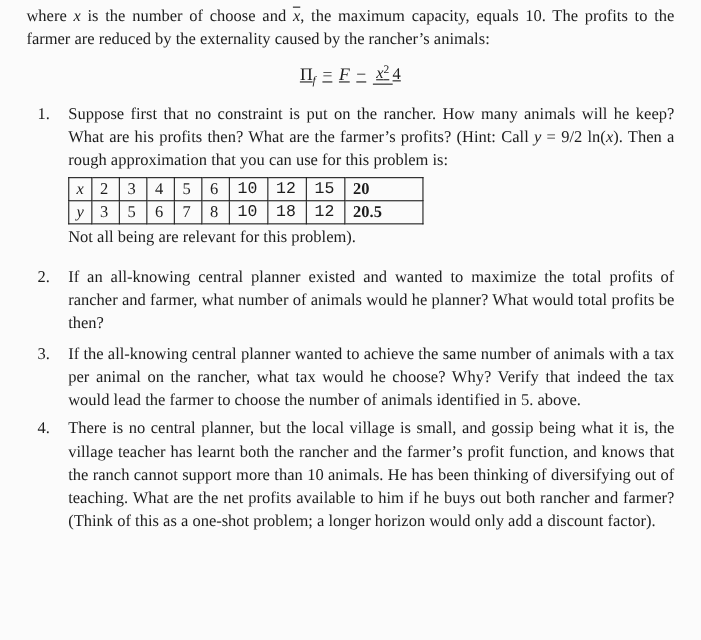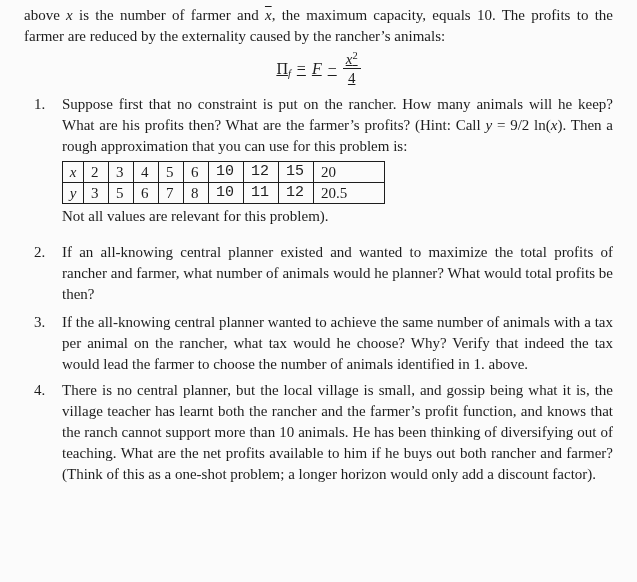--- a/index.html
+++ b/index.html
@@ -42,22 +42,21 @@
     margin: 2px 0 5px 0;
     display: flex;
     align-items: center;
     justify-content: center;
     font-size: 16px;
     text-decoration: underline;
   }
   .formula .op { margin: 0 6px; }
   .frac {
     display: inline-flex;
-    flex-direction: column;
-    align-items: center;
+    flex-direction: row;
     font-size: 15px;
     line-height: 16px;
   }
   .frac .num {
     display: block;
     border-bottom: 1.4px solid #1d1d1d;
     padding: 0 3px 1px 3px;
   }
   .frac .den { display: block; padding-top: 1px; }
   
@@ -90,29 +89,29 @@
     white-space: nowrap;
   }
   .ptable td.lbl {
     width: 10px;
     padding: 1px 5px;
     text-align: center;
     font-style: italic;
   }
   .ptable td.wS { width: 12px; }
   .ptable td.wM { width: 22px; font-family: Liberation Mono, monospace; }
-  .ptable td.wL { width: 58px; }
+  .ptable td.wL { width: 58px; font-weight: bold; }
   .after { margin-top: 2px; }
 </style>
 </head>
 <body>
 
 <div class="doc">
 
-  <p class="intro"><span>above </span><span class="mi">x</span><span> is the number of farmer and </span><span class="mi bar">x</span><span>, the maximum capacity, equals 10. The profits to the farmer are reduced by the externality caused by the rancher’s animals:</span></p>
+  <p class="intro"><span>where </span><span class="mi">x</span><span> is the number of choose and </span><span class="mi bar">x</span><span>, the maximum capacity, equals 10. The profits to the farmer are reduced by the externality caused by the rancher’s animals:</span></p>
 
   <div class="formula">
     <span><span>Π</span><sub class="mi">f</sub></span>
     <span class="op">=</span>
     <span class="mi">F</span>
     <span class="op">−</span>
     <span class="frac">
       <span class="num"><span class="mi">x</span><sup>2</sup></span>
       <span class="den">4</span>
     </span>
@@ -136,37 +135,37 @@
           <td class="wL">20</td>
         </tr>
         <tr>
           <td class="lbl">y</td>
           <td class="wS">3</td>
           <td class="wS">5</td>
           <td class="wS">6</td>
           <td class="wS">7</td>
           <td class="wS">8</td>
           <td class="wM">10</td>
-          <td class="wM">11</td>
+          <td class="wM">18</td>
           <td class="wM">12</td>
           <td class="wL">20.5</td>
         </tr>
       </tbody>
     </table>
-    <p class="ptext after">Not all values are relevant for this problem).</p>
+    <p class="ptext after">Not all being are relevant for this problem).</p>
   </div>
 
   <div class="problem p2">
     <span class="pnum">2.</span>
     <p class="ptext">If an all-knowing central planner existed and wanted to maximize the total profits of rancher and farmer, what number of animals would he planner? What would total profits be then?</p>
   </div>
 
   <div class="problem p3">
     <span class="pnum">3.</span>
-    <p class="ptext">If the all-knowing central planner wanted to achieve the same number of animals with a tax per animal on the rancher, what tax would he choose? Why?  Verify that indeed the tax would lead the farmer to choose the number of animals identified in 1. above.</p>
+    <p class="ptext">If the all-knowing central planner wanted to achieve the same number of animals with a tax per animal on the rancher, what tax would he choose? Why?  Verify that indeed the tax would lead the farmer to choose the number of animals identified in 5. above.</p>
   </div>
 
   <div class="problem p4">
     <span class="pnum">4.</span>
     <p class="ptext">There is no central planner, but the local village is small, and gossip being what it is, the village teacher has learnt both the rancher and the farmer’s profit function, and knows that the ranch cannot support more than 10 animals.  He has been thinking of diversifying out of teaching.  What are the net profits available to him if he buys out both rancher and farmer? (Think of this as a one-shot problem; a longer horizon would only add a discount factor).</p>
   </div>
 
 </div>
 
 </body></html>

